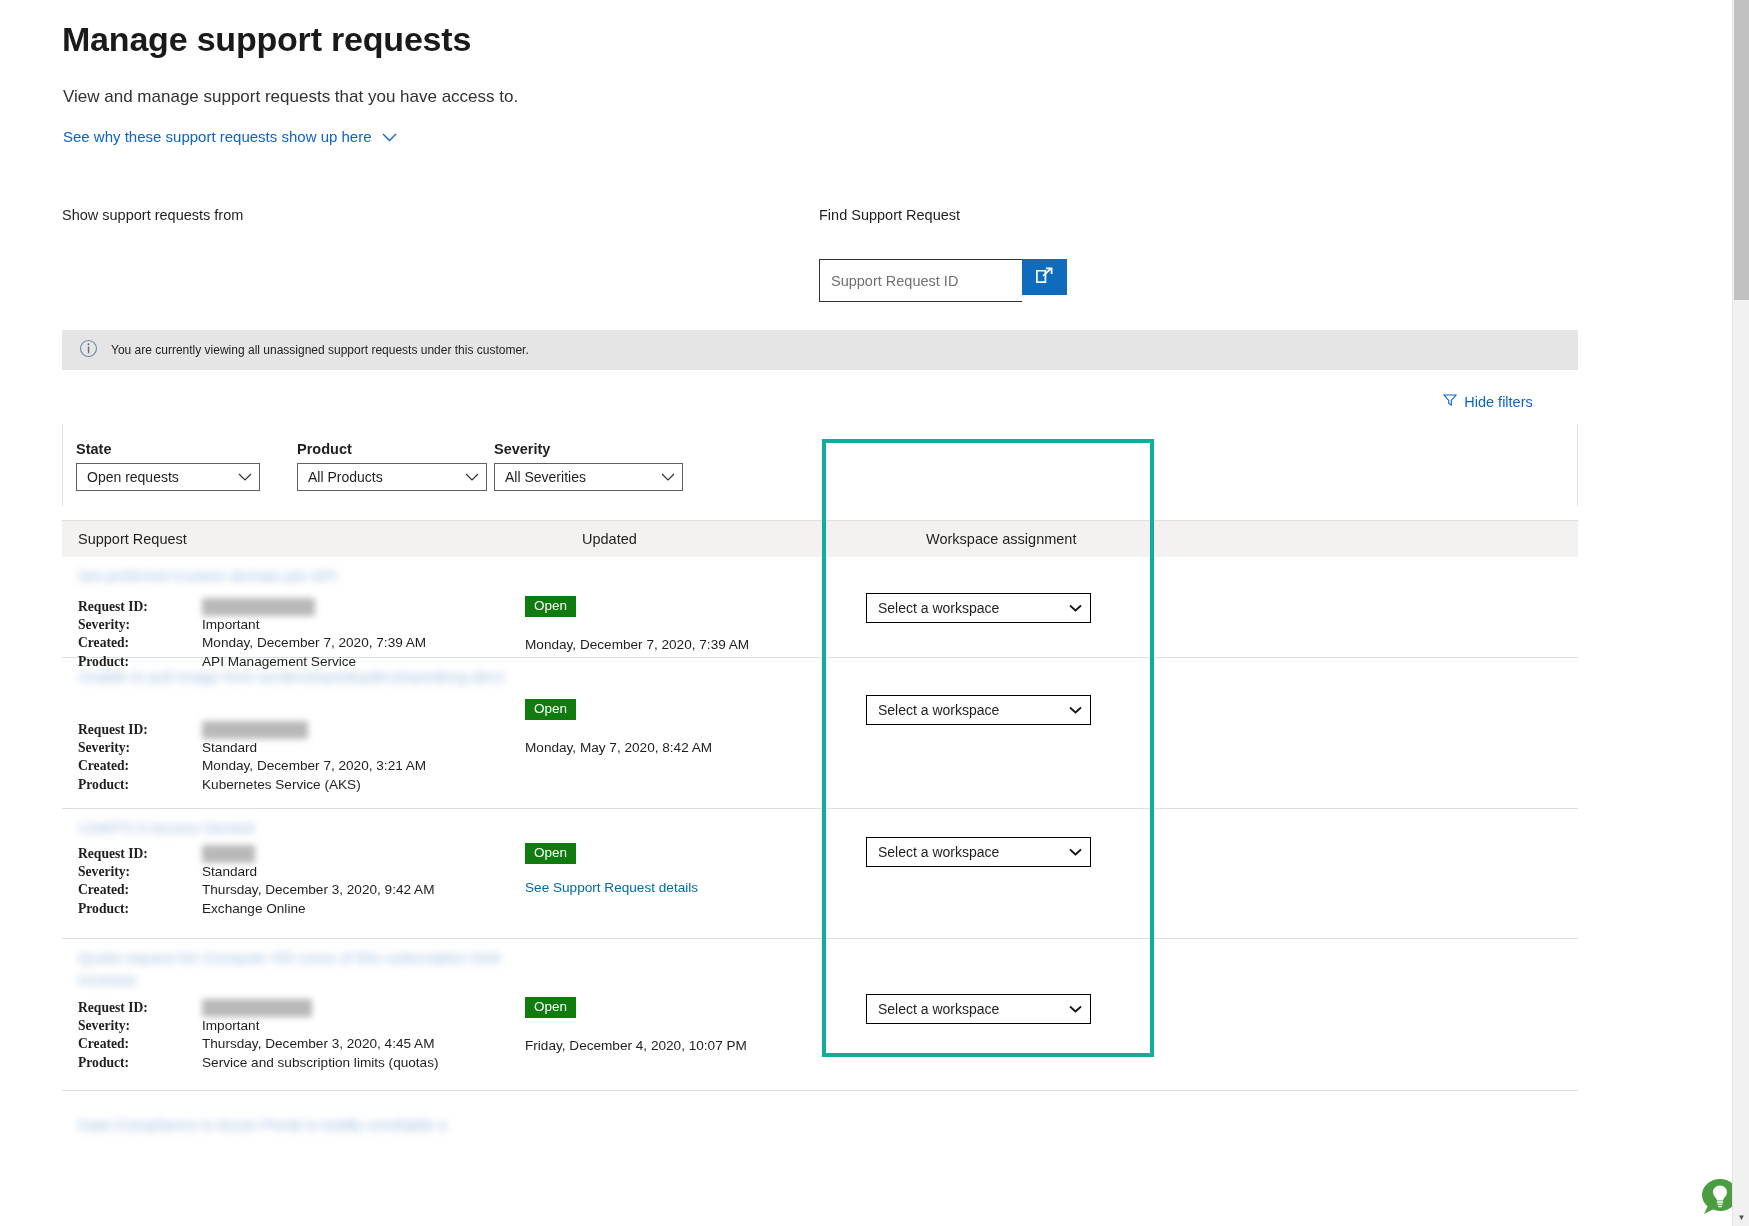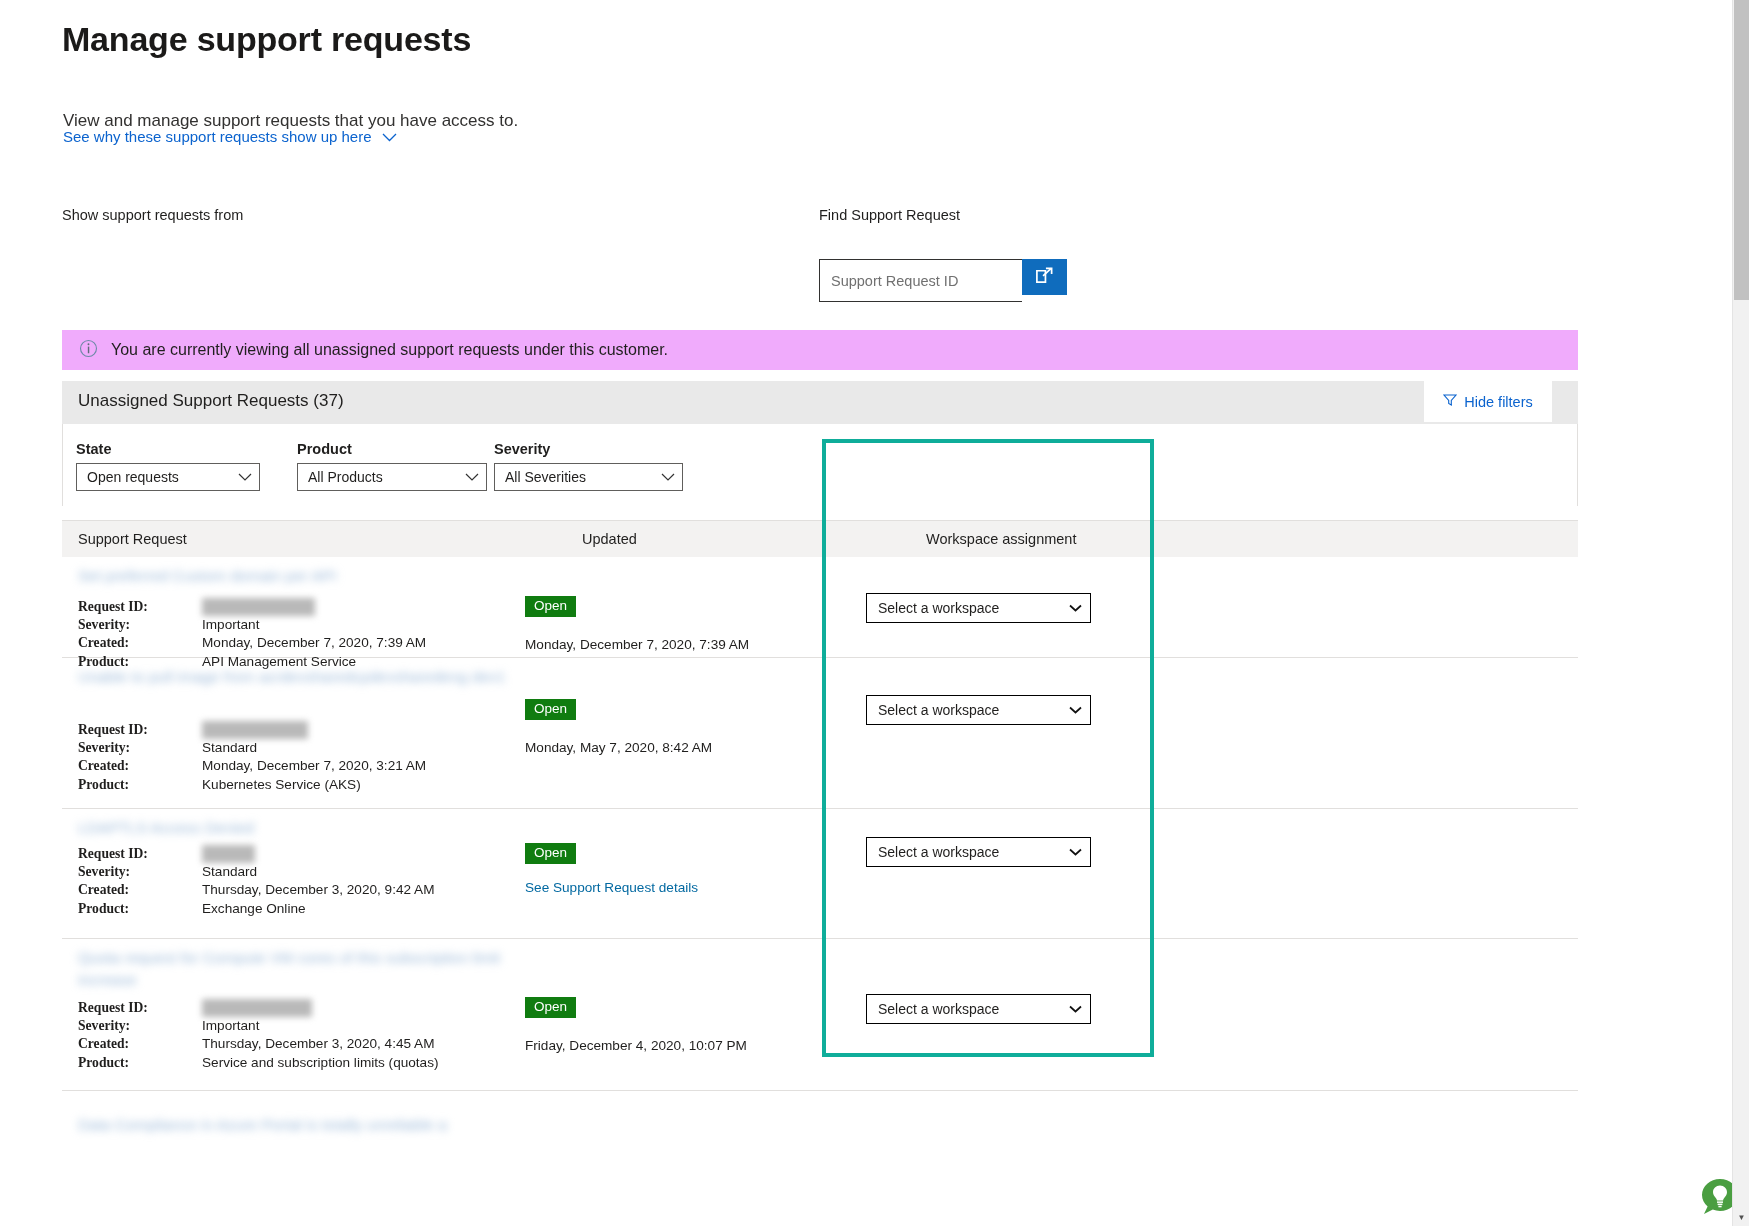--- a/index.html
+++ b/index.html
@@ -19,21 +19,21 @@
   }
 
   
   .page-title {
     position: absolute; left: 62px; top: 20px;
     font-size: 34px; font-weight: 600; letter-spacing: -0.2px;
     color: #1b1a19;
   }
   .page-subtitle {
     position: absolute; left: 63px; top: 87px;
-    font-size: 17px; color: #323130; margin-top: 24px;
+    font-size: 17px; color: #323130;
   }
   .why-link {
     position: absolute; left: 63px; top: 128px;
     font-size: 15px; color: #0b63ce;
     display: flex; align-items: center; gap: 10px;
     cursor: pointer;
   }
   .why-link .chev { display: inline-block; }
 
   
@@ -78,24 +78,24 @@
     border: none;
     display: flex; align-items: center; justify-content: center;
     cursor: pointer;
     padding: 0;
   }
 
   
   .infobar {
     position: absolute; left: 62px; top: 330px;
     width: 1516px; height: 40px;
-    background: #f0abfc;
+    background: #e5e5e5;
     display: flex; align-items: center;
     gap: 13px; padding-left: 17px;
-    font-size: 16px; color: #201f1e;
+    font-size: 12px; color: #201f1e;
   }
 
   
   .panel-head {
     position: absolute; left: 62px; top: 381px;
     width: 1516px; height: 43px;
     background: #e9e9e9;
   }
   .panel-head .title {
     position: absolute; left: 16px; top: 10px;
@@ -283,23 +283,20 @@
     <span>
       <svg width="19" height="19" viewBox="0 0 20 20">
         <circle cx="10" cy="10" r="8.4" fill="none" stroke="#6e8aa8" stroke-width="1.2"></circle>
         <circle cx="10" cy="5.6" r="1" fill="#5f6b7a"></circle>
         <rect x="9.3" y="8" width="1.5" height="7" fill="#5f6b7a"></rect>
       </svg>
     </span>
     <span>You are currently viewing all unassigned support requests under this customer.</span>
   </div>
 
-  <div class="panel-head">
-    <div class="title">Unassigned Support Requests (37)</div>
-  </div>
   <div class="hide-filters">
     <span>
       <svg width="14" height="14" viewBox="0 0 14 14">
         <path d="M1 2 H13 L8.3 7.4 V12 L5.7 10.4 V7.4 Z" fill="none" stroke="#0b63ce" stroke-width="1.1"></path>
       </svg>
     </span>
     <span>Hide filters</span>
   </div>
 
   <div class="filters-strip">

